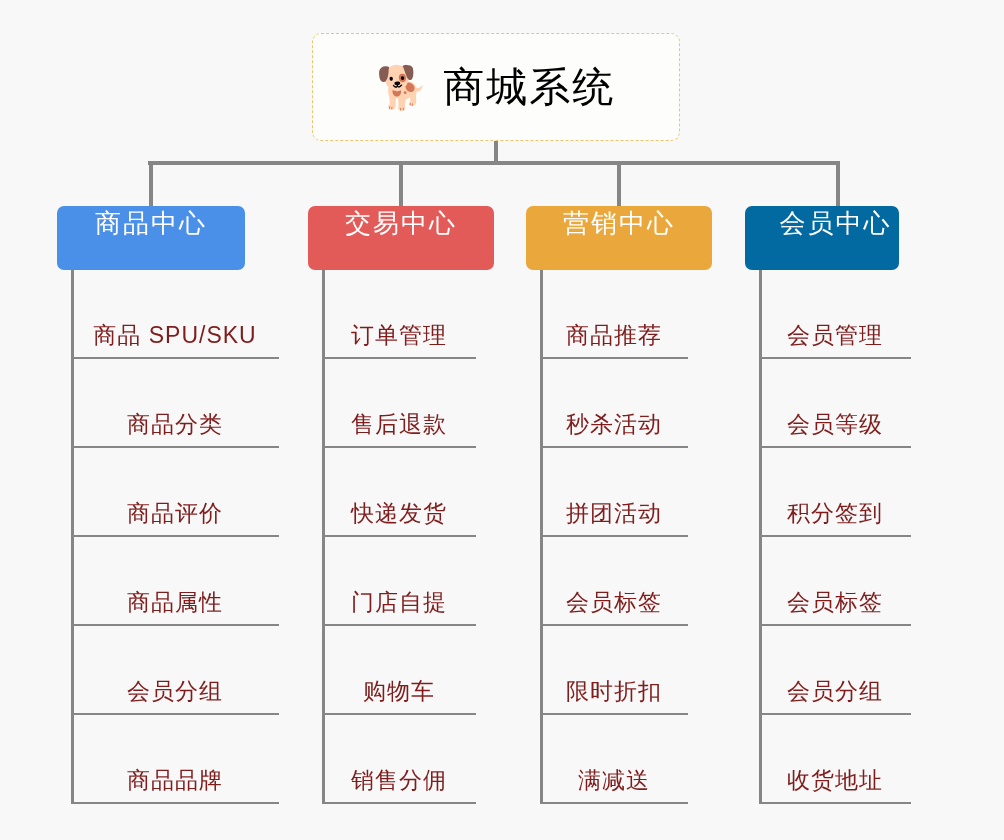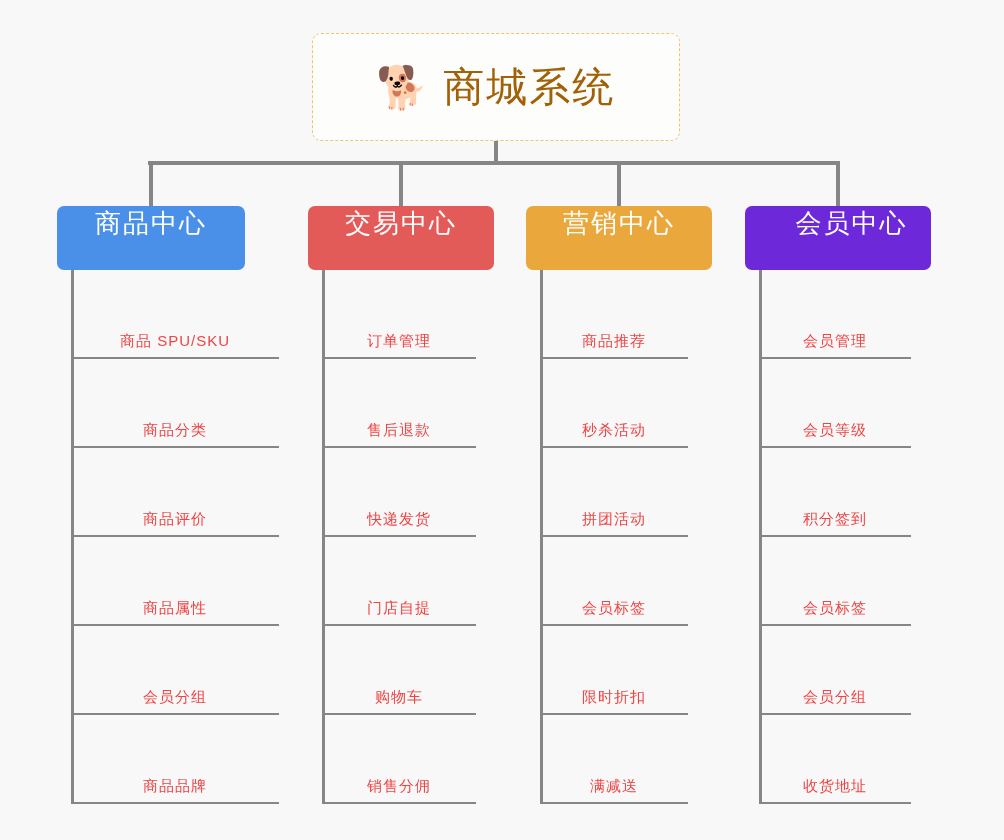--- a/index.html
+++ b/index.html
@@ -37,21 +37,21 @@
     gap: 14px;
   }
   .root-emoji {
     font-size: 42px;
     line-height: 1;
     display: block;
     margin-top: 2px;
   }
   .root-title {
     font-size: 41px;
-    color: #a16207;
+    color: #000000;
     letter-spacing: 2px;
     white-space: nowrap;
   }
 
   
   .conn {
     position: absolute;
     background: #868686;
   }
   .conn-v-stem {
@@ -106,22 +106,22 @@
     box-sizing: border-box;
     height: 89px;
     margin-left: 14px;
     border-bottom: 2px solid #868686;
     display: flex;
     align-items: flex-end;
     justify-content: center;
     padding-bottom: 6px;
   }
   .leaf-label {
-    font-size: 15px;
-    color: #ef4444;
+    font-size: 23px;
+    color: #7f1d1d;
     white-space: nowrap;
     letter-spacing: 1px;
   }
 </style>
 </head>
 <body>
 
 <div id="chart">
 
   <div class="root-node">
@@ -211,21 +211,21 @@
           </div>
           <div class="leaf" style="width: 148px;">
             <span class="leaf-label">限时折扣</span>
           </div>
           <div class="leaf" style="width: 148px;">
             <span class="leaf-label">满减送</span>
           </div>
         </div>
       </div>
       <div class="column" style="left: 745px; width: 186px;">
-        <div class="cat-header" style="background: #6d28d9; width: 186px; padding-left: 27px;">
+        <div class="cat-header" style="background: #0369a1; width: 154px; padding-left: 27px;">
           <span>会员中心</span>
         </div>
         <div class="leaf-wrap">
           <div class="leaf-spine" style="height: 534px;"></div>
           <div class="leaf" style="width: 152px;">
             <span class="leaf-label">会员管理</span>
           </div>
           <div class="leaf" style="width: 152px;">
             <span class="leaf-label">会员等级</span>
           </div>

